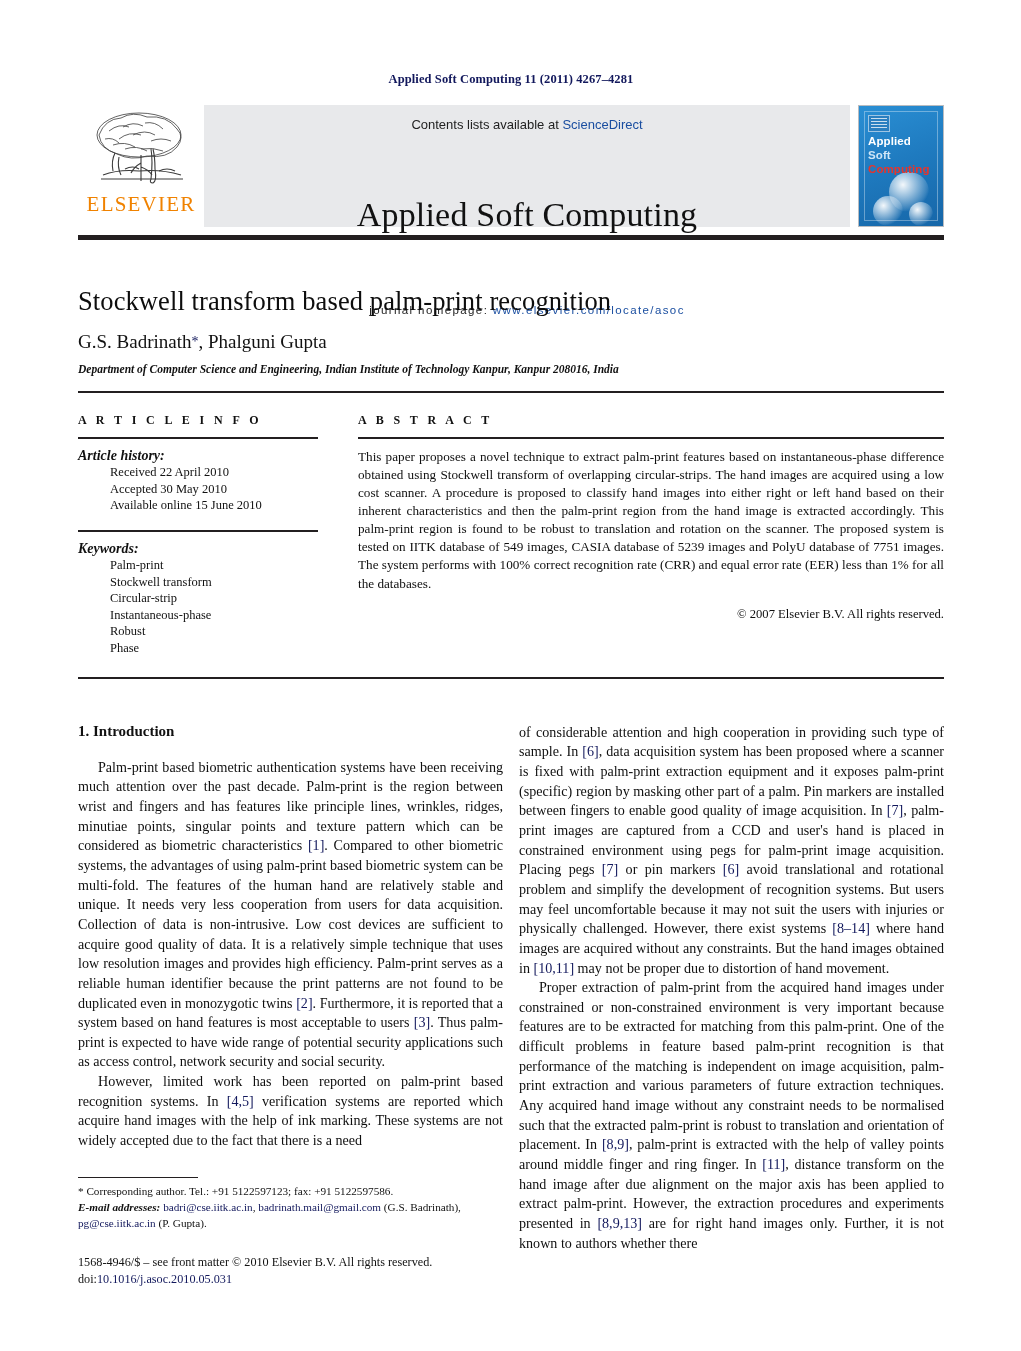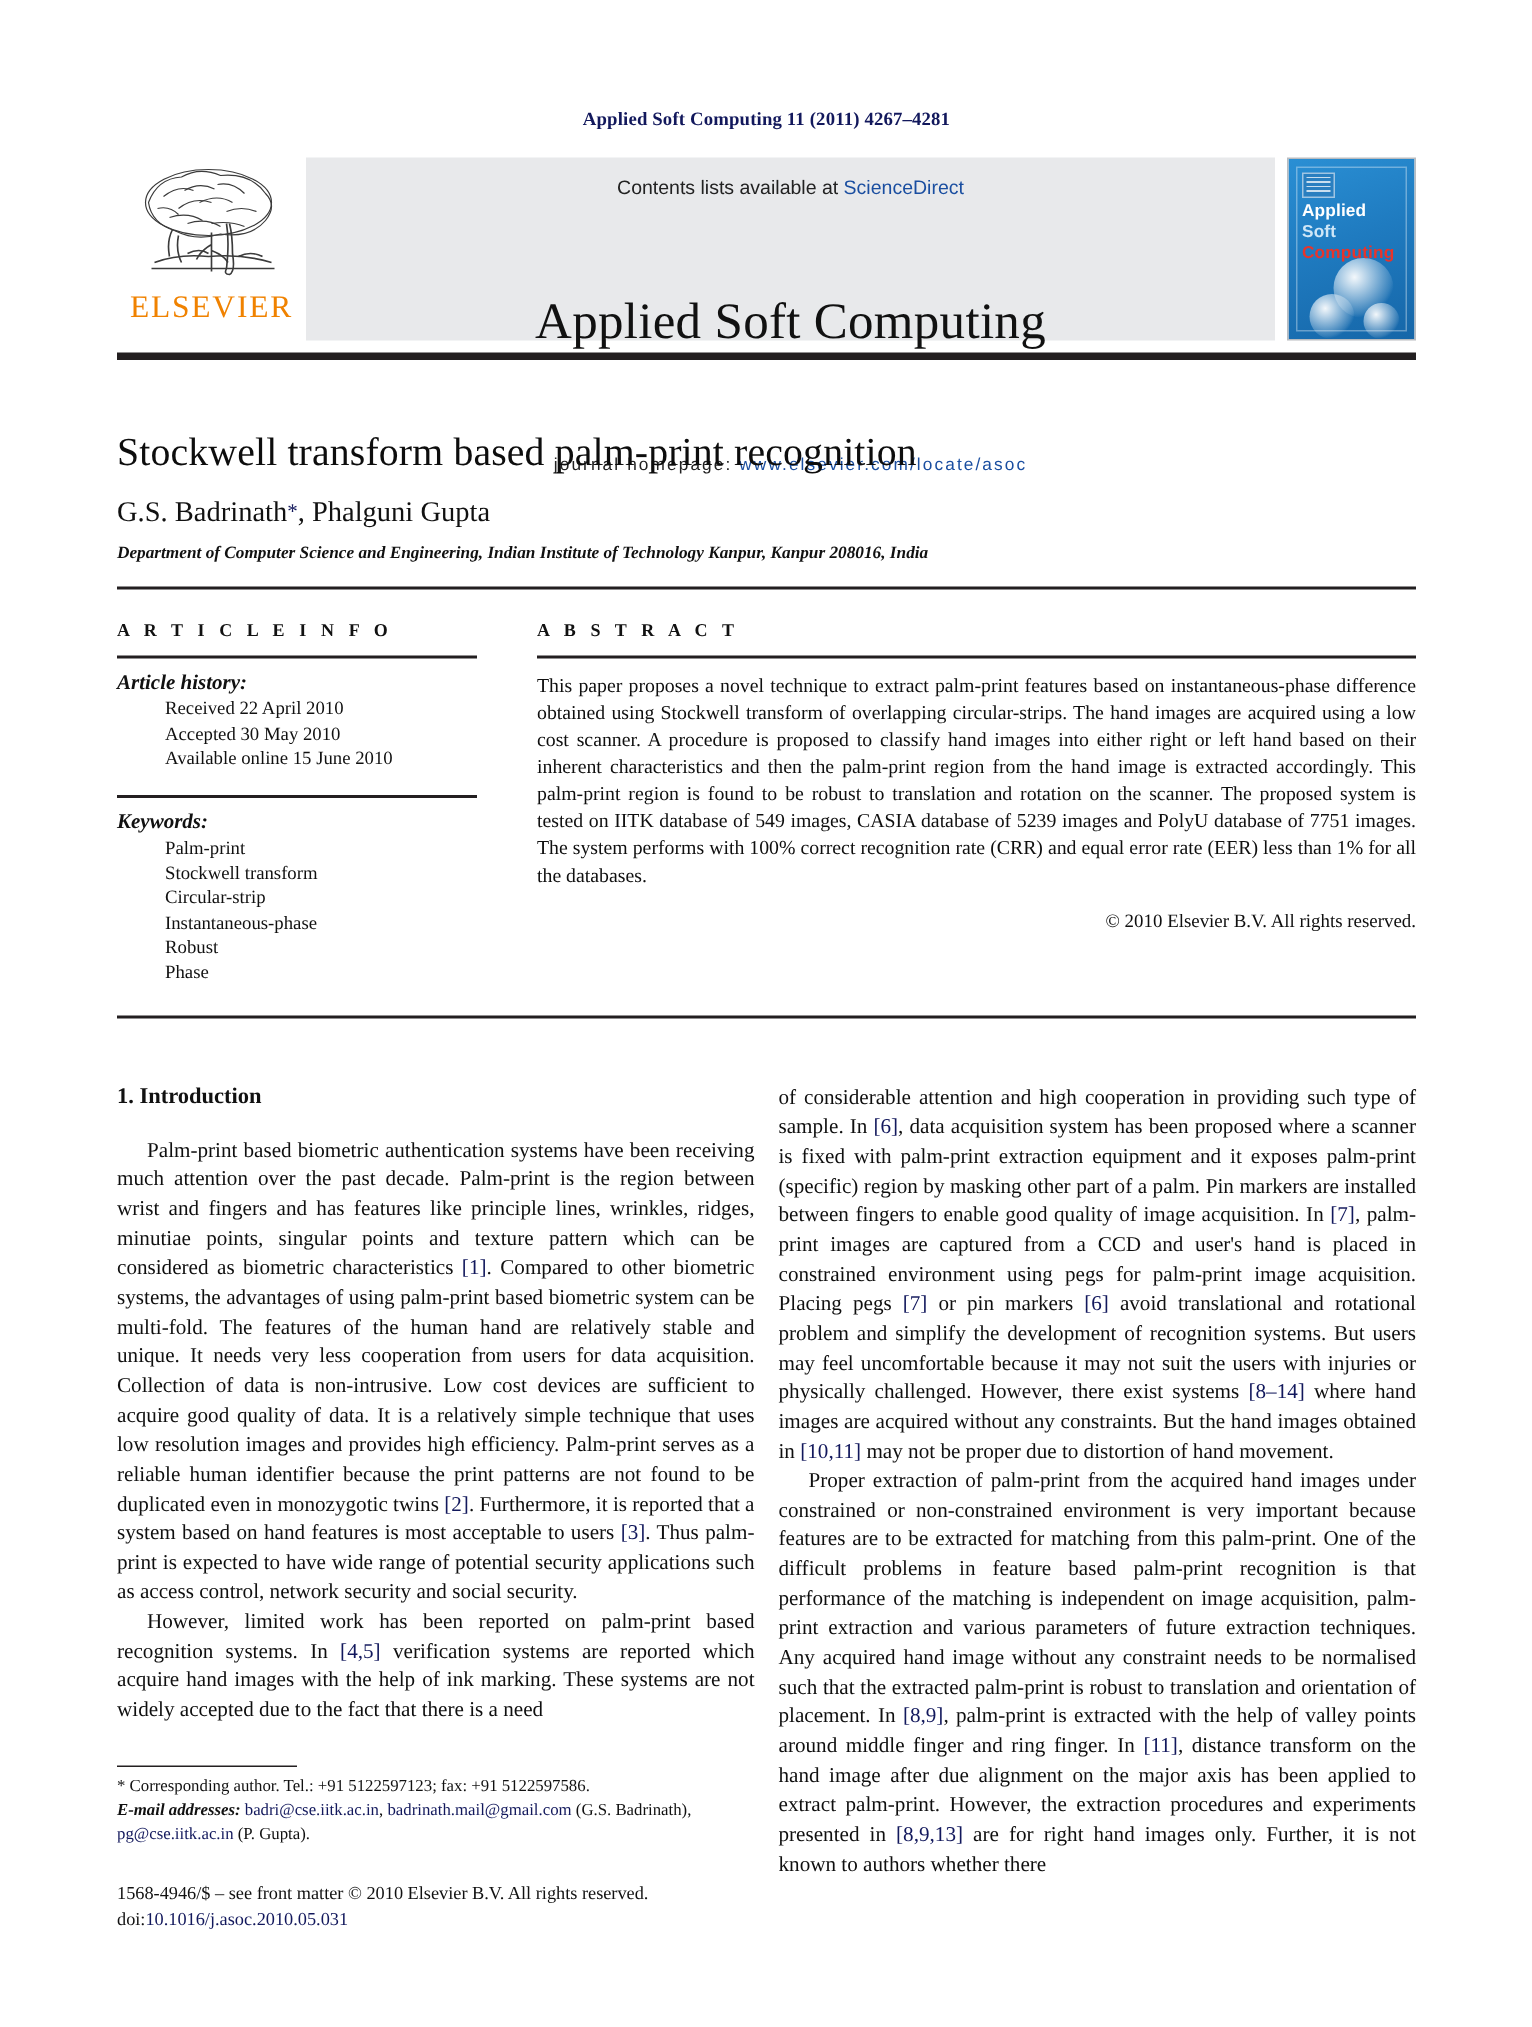--- a/index.html
+++ b/index.html
@@ -376,21 +376,21 @@
         <div class="info-line">Robust</div>
         <div class="info-line">Phase</div>
       </div>
 
       <div class="col-gap"></div>
 
       <div class="col-abstract">
         <div class="sec-heading">A B S T R A C T</div>
         <div class="hr-thin"></div>
         <p class="abstract-text">This paper proposes a novel technique to extract palm-print features based on instantaneous-phase difference obtained using Stockwell transform of overlapping circular-strips. The hand images are acquired using a low cost scanner. A procedure is proposed to classify hand images into either right or left hand based on their inherent characteristics and then the palm-print region from the hand image is extracted accordingly. This palm-print region is found to be robust to translation and rotation on the scanner. The proposed system is tested on IITK database of 549 images, CASIA database of 5239 images and PolyU database of 7751 images. The system performs with 100% correct recognition rate (CRR) and equal error rate (EER) less than 1% for all the databases.</p>
-        <div class="copyright">© 2010 Elsevier B.V. All rights reserved.</div>
+        <div class="copyright">© 2007 Elsevier B.V. All rights reserved.</div>
       </div>
     </div>
 
     <div class="rule-medium2"></div>
 
     <div class="body-cols">
       <div class="bcol">
         <h2 class="sec-title">1.  Introduction</h2>
         <div>
             <p class="para"><span>Palm-print based biometric authentication systems have been receiving much attention over the past decade. Palm-print is the region between wrist and fingers and has features like principle lines, wrinkles, ridges, minutiae points, singular points and texture pattern which can be considered as biometric characteristics </span><span class="cite">[1]</span><span>. Compared to other biometric systems, the advantages of using palm-print based biometric system can be multi-fold. The features of the human hand are relatively stable and unique. It needs very less cooperation from users for data acquisition. Collection of data is non-intrusive. Low cost devices are sufficient to acquire good quality of data. It is a relatively simple technique that uses low resolution images and provides high efficiency. Palm-print serves as a reliable human identifier because the print patterns are not found to be duplicated even in monozygotic twins </span><span class="cite">[2]</span><span>. Furthermore, it is reported that a system based on hand features is most acceptable to users </span><span class="cite">[3]</span><span>. Thus palm-print is expected to have wide range of potential security applications such as access control, network security and social security.</span></p>

